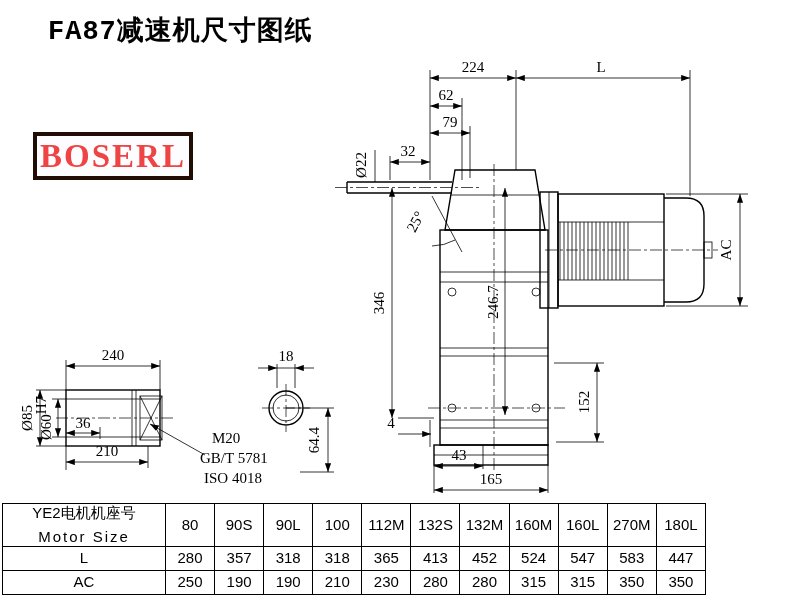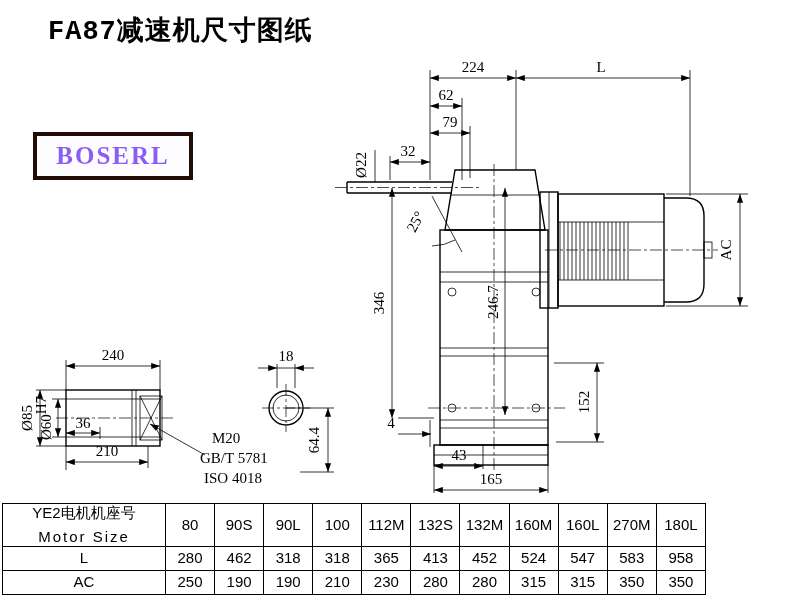--- a/index.html
+++ b/index.html
@@ -8,22 +8,22 @@
     font-family:"Liberation Sans",sans-serif;color:#000;
   }
   .page-title{
     position:absolute;left:48px;top:12px;font-size:27px;font-weight:bold;
     letter-spacing:1px;font-family:Liberation Mono, monospace;
   }
   .logo-box{
     position:absolute;left:33px;top:132px;width:152px;height:40px;
     border:4px solid #220c06;background:#fdfdff;
     display:flex;align-items:center;justify-content:center;
-    font-family:"Liberation Serif",serif;font-size:25px;font-weight:bold;
-    color:#8b5cf6;letter-spacing:2px;
+    font-family:"Liberation Serif",serif;font-size:33px;font-weight:bold;
+    color:#ef4444;letter-spacing:2px;
   }
   svg.drawing{position:absolute;left:0;top:0;}
   svg .o{fill:none;stroke:#000;stroke-width:1.4;}
   svg .t{fill:none;stroke:#000;stroke-width:0.8;}
   svg .d{fill:none;stroke:#000;stroke-width:0.8;}
   svg .cl{fill:none;stroke:#000;stroke-width:0.7;stroke-dasharray:12 3 3 3;}
   svg text.dim{font-family:"Liberation Serif",serif;font-size:15px;fill:#000;}
   table.size-table{
     position:absolute;left:2px;top:503px;width:704px;
     border-collapse:collapse;table-layout:fixed;background:#fff;
@@ -213,30 +213,30 @@
         <th>132S</th>
         <th>132M</th>
         <th>160M</th>
         <th>160L</th>
         <th>270M</th>
         <th>180L</th>
       </tr>
       <tr>
         <th>L</th>
         <td>280</td>
-        <td>462</td>
+        <td>357</td>
         <td>318</td>
         <td>318</td>
         <td>365</td>
         <td>413</td>
         <td>452</td>
         <td>524</td>
         <td>547</td>
         <td>583</td>
-        <td>958</td>
+        <td>447</td>
       </tr>
       <tr>
         <th>AC</th>
         <td>250</td>
         <td>190</td>
         <td>190</td>
         <td>210</td>
         <td>230</td>
         <td>280</td>
         <td>280</td>

